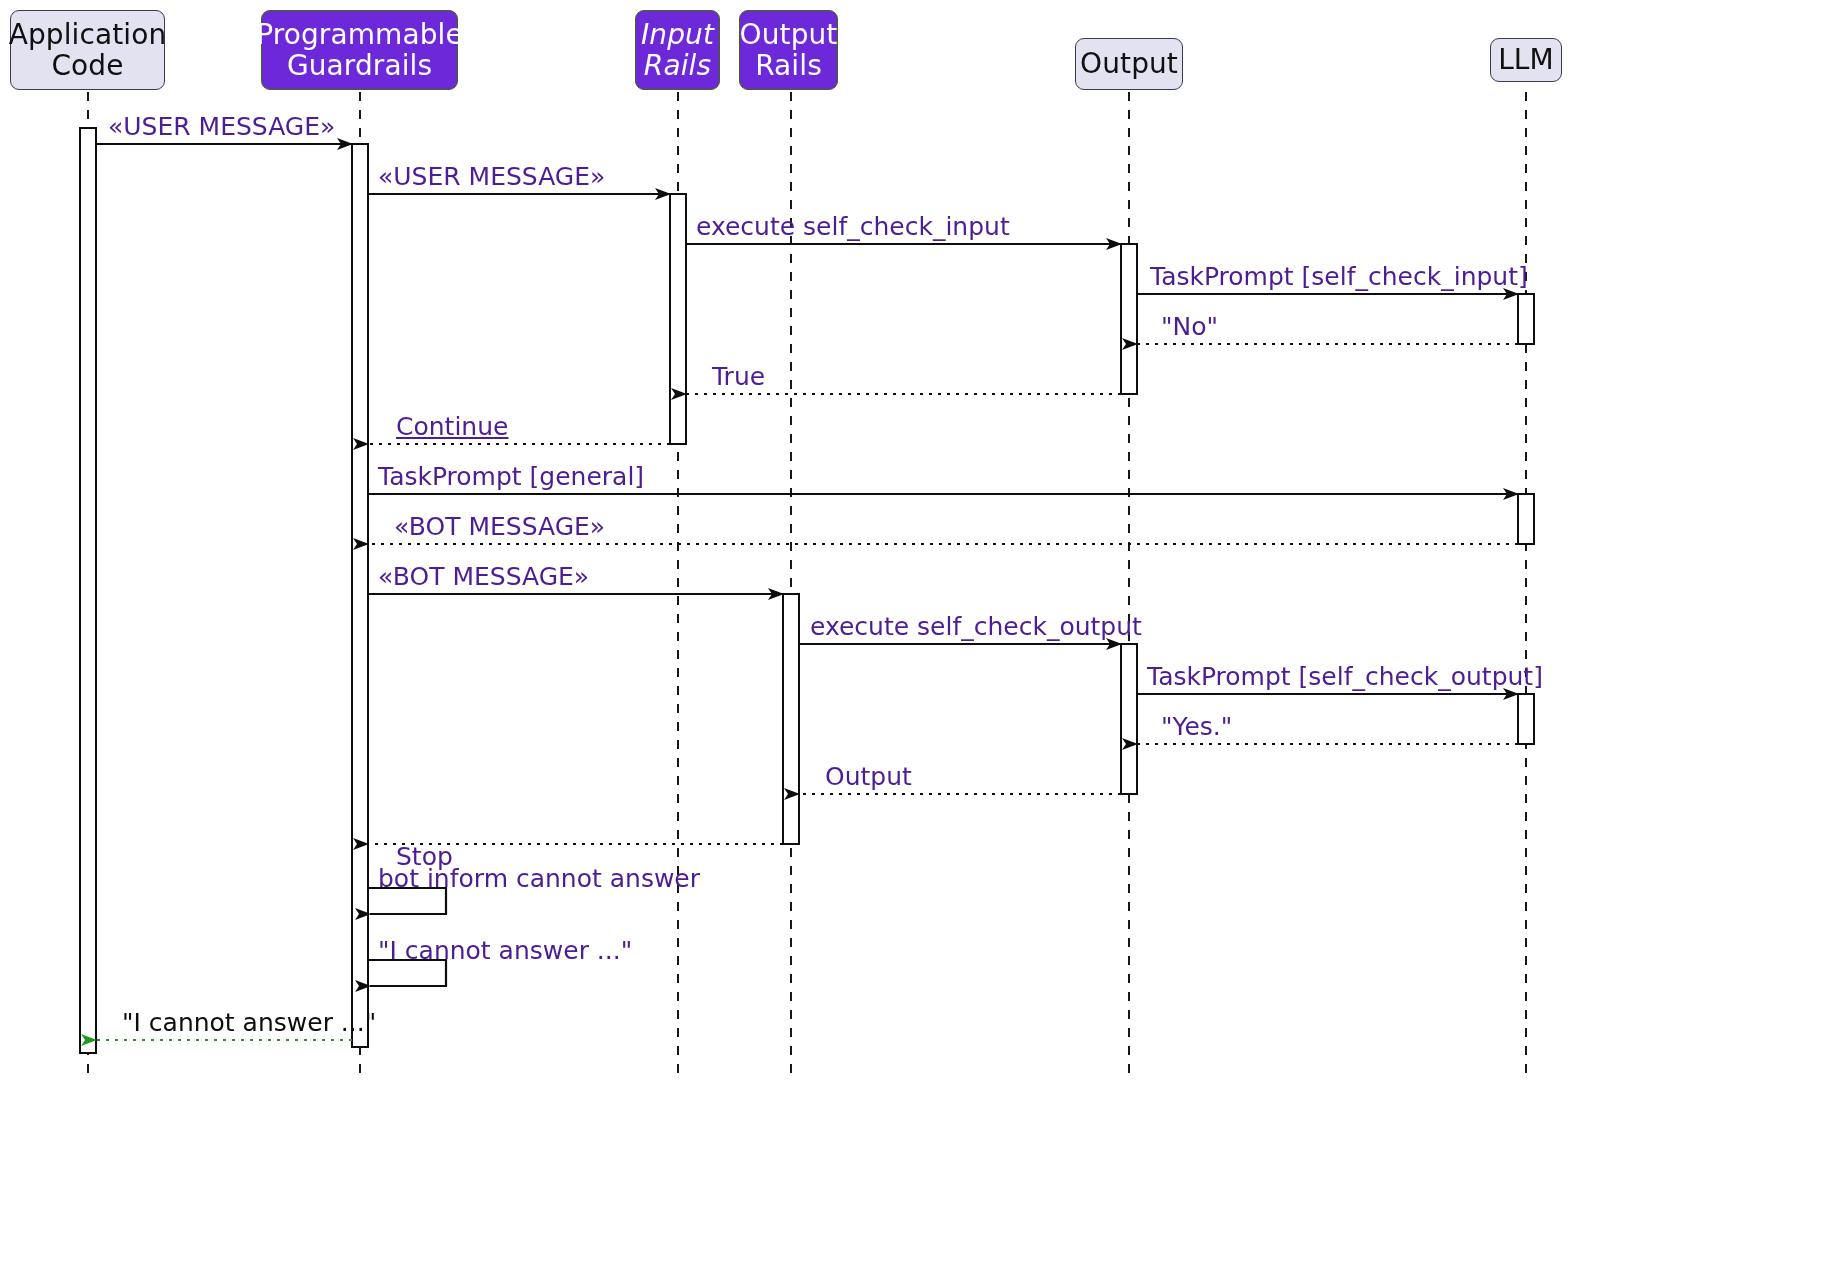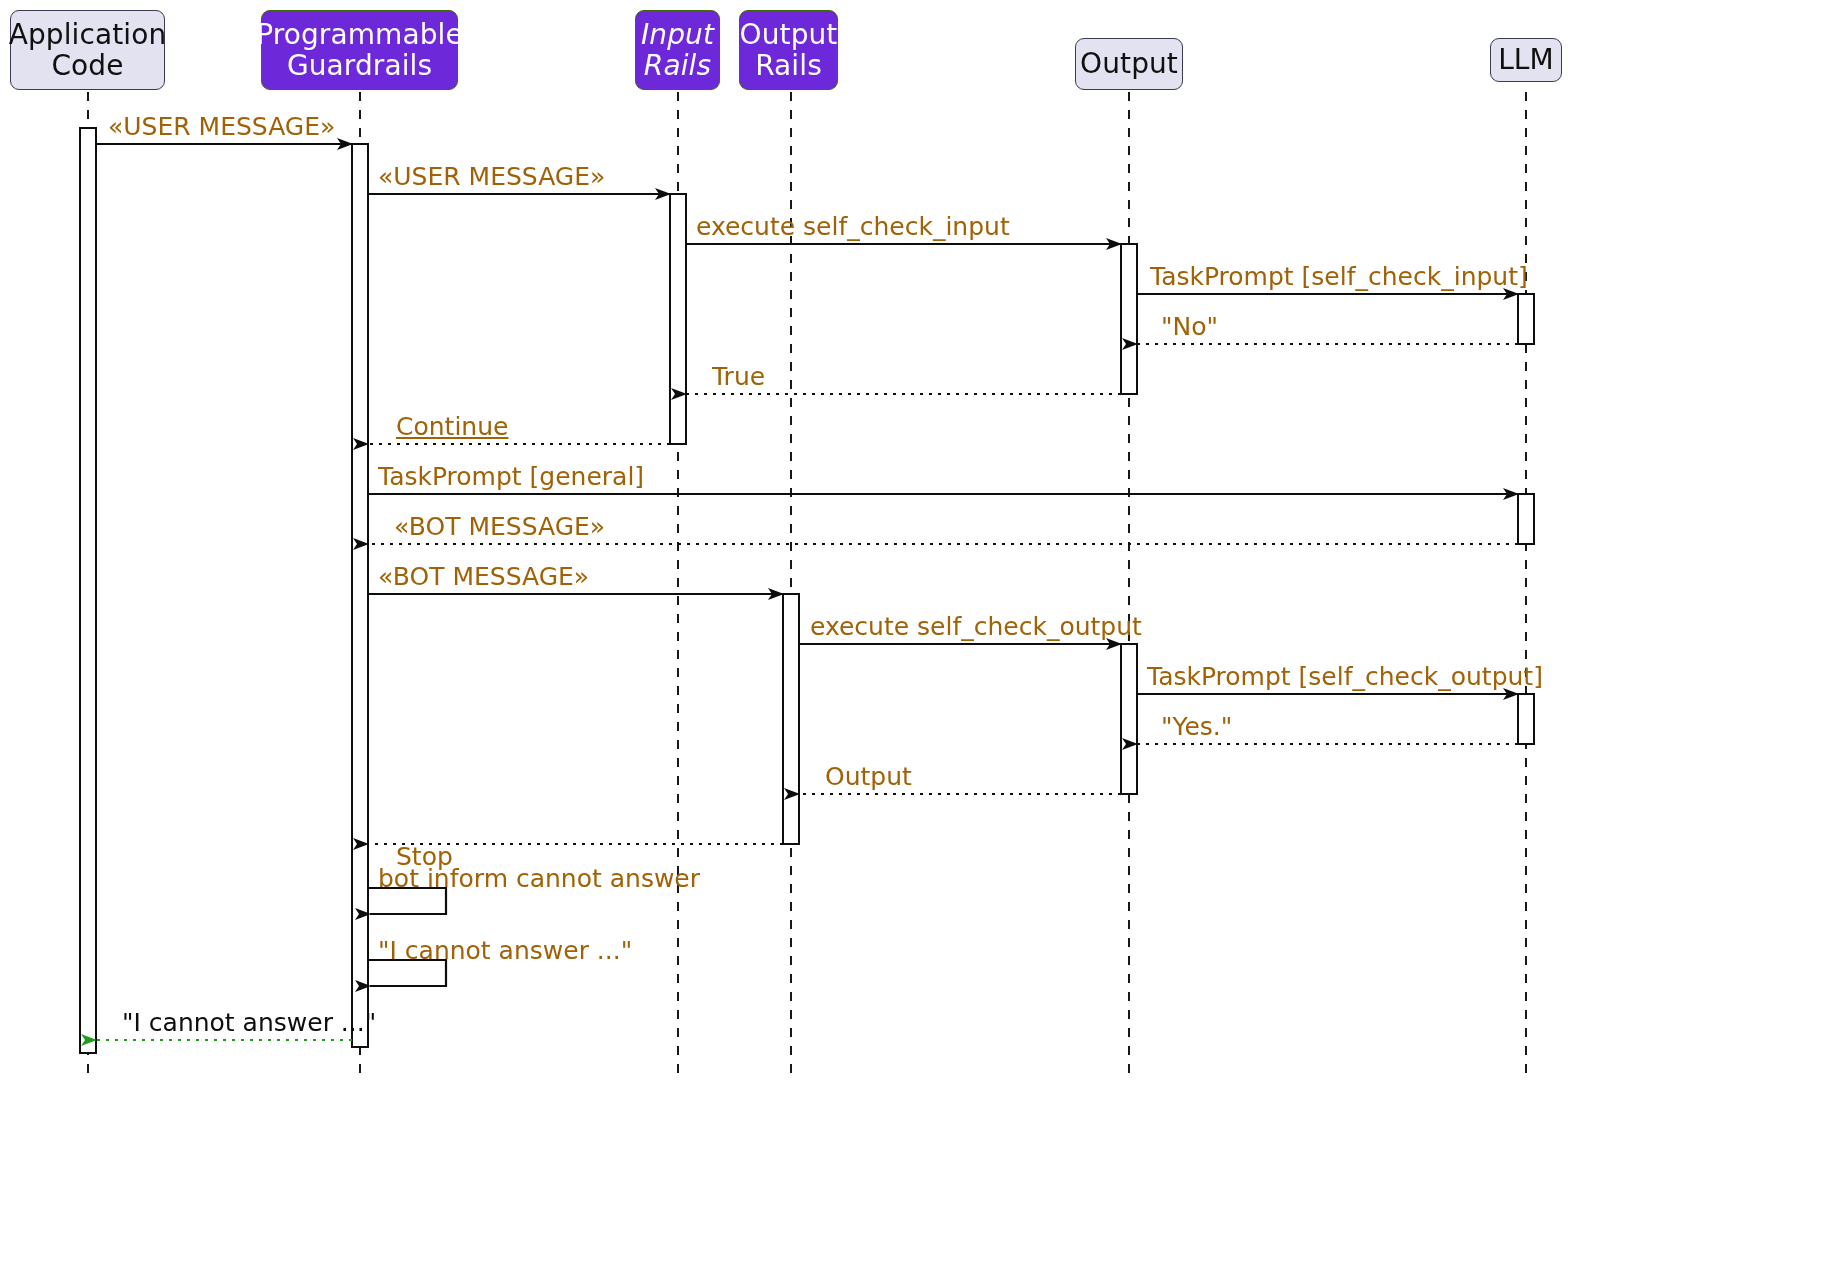--- a/index.html
+++ b/index.html
@@ -43,21 +43,21 @@
     color: #101010;
   }
   .participant-box.green {
     background: #6d28d9;
     border: 1.4px solid #3f6b02;
     color: #ffffff;
   }
   .msg-label {
     position: absolute;
     font-size: 25px;
-    color: #a16207;
+    color: #4c1d95;
     white-space: nowrap;
     line-height: 1;
     user-select: none;
   }
   .msg-label.green-text {
     color: #0d0d0d;
   }
 </style>
 </head>
 <body>

